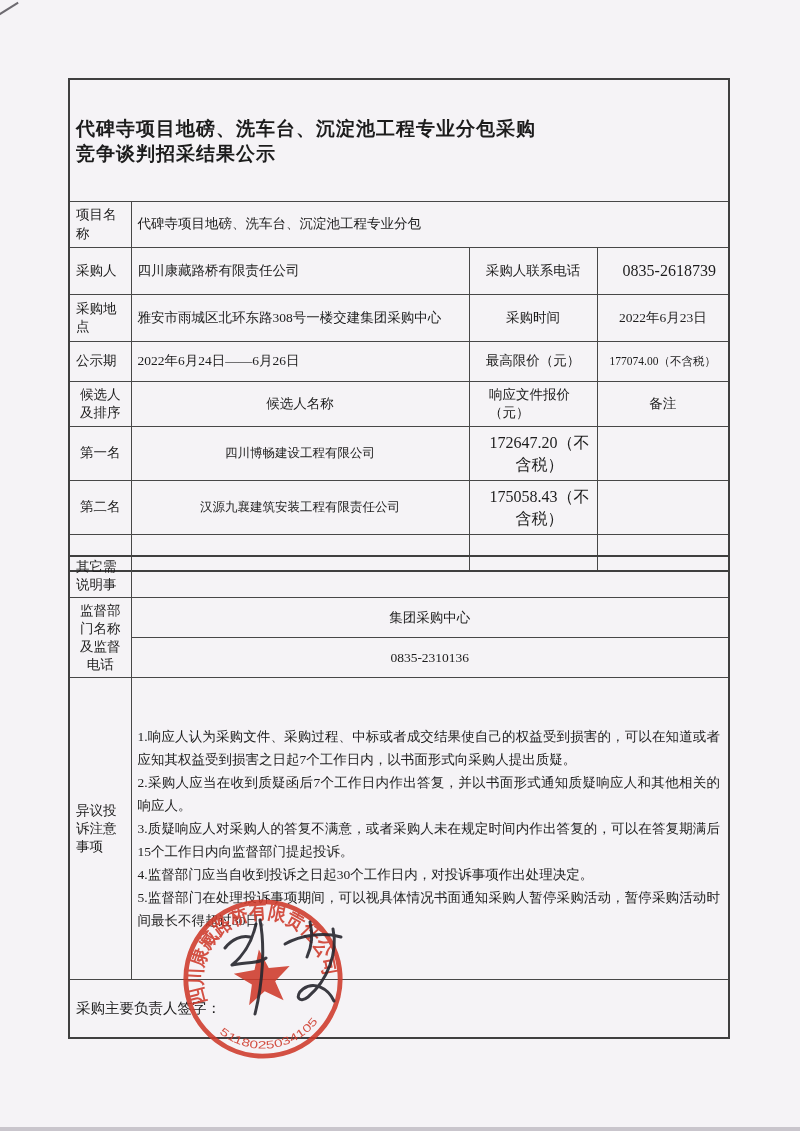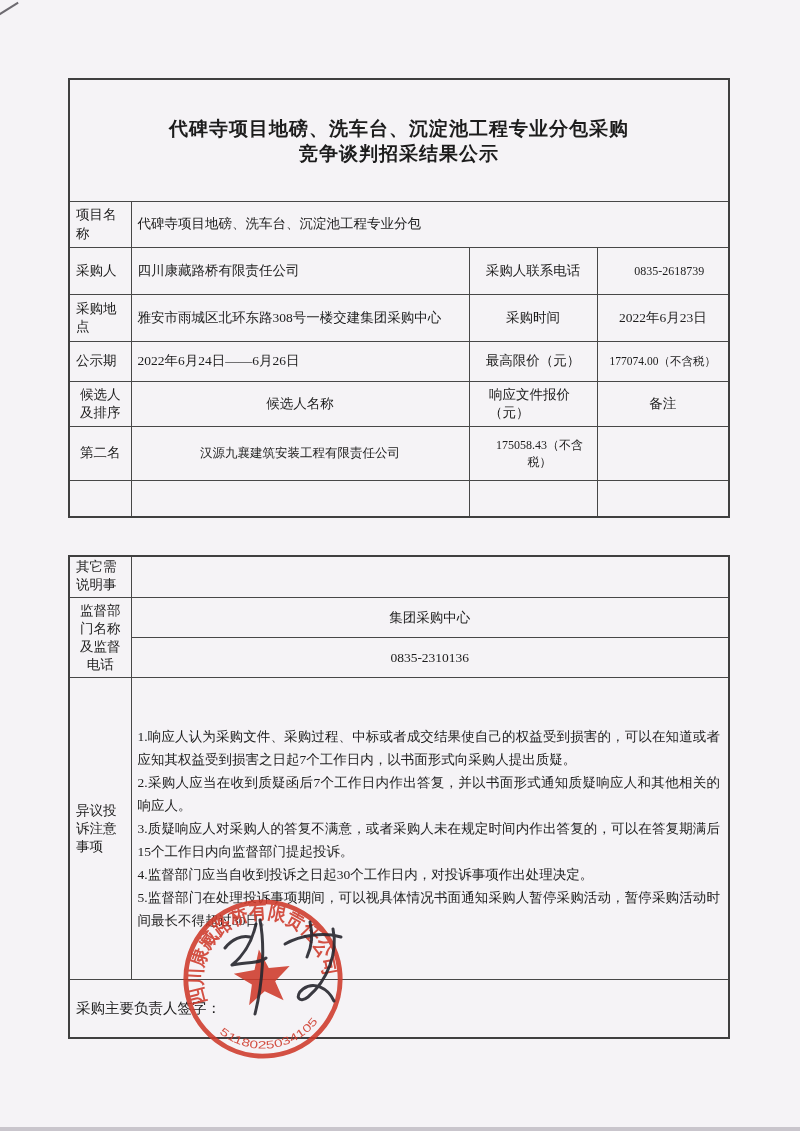--- a/index.html
+++ b/index.html
@@ -32,31 +32,31 @@
   .rh-45 td{height:42px;}
   .rh-38 td{height:35px;}
   .rh-43 td{height:40px;}
   .rh-52 td{height:49px;}
   .rh-34 td{height:31px;}
   .rh-32 td{height:29px;font-family:Liberation Mono, monospace;}
   .rh-sup td{height:35px;}
   .rh-obj td{height:289px;}
   .rh-sign td{height:53px;}
 
-  .title-cell{text-align:center;vertical-align:middle;margin-left:11px;}
+  .title-cell{text-align:left;vertical-align:middle;margin-left:11px;}
   .title-line{
     font-family:"Liberation Sans","DejaVu Sans",sans-serif;
     font-weight:bold;font-size:19px;line-height:25px;
     letter-spacing:1px;white-space:nowrap;
   }
   .lab{padding:2px 6px;}
   .lab-c{text-align:center;}
   .val{text-align:left;}
   .c{text-align:center;margin-left:26px;}
-  .small{font-size:12px;padding-left:19px;}
+  .small{font-size:16px;padding-left:19px;}
   .smaller{font-size:11.5px;letter-spacing:0;}
   .name-cell{font-size:12.5px;}
   .price-hd span{display:inline-block;max-width:88px;text-align:left;}
   .obj-cell{padding:6px 8px 6px 6px;}
   .obj-wrap{display:flex;flex-direction:column;justify-content:center;height:100%;}
   .obj-item{font-size:13.5px;line-height:23px;text-align:justify;}
   .sign-cell{font-size:14.5px;}
 
   .stamp-svg{
     position:absolute;left:174px;top:890px;width:178px;height:178px;
@@ -122,20 +122,26 @@
       <td class="c">最高限价（元）</td>
       <td class="c smaller">177074.00（不含税）</td>
     </tr>
     <tr class="rh-43">
       <td class="lab lab-c">候选人及排序</td>
       <td class="c">候选人名称</td>
       <td class="c price-hd"><span>响应文件报价（元）</span></td>
       <td class="c">备注</td>
     </tr>
     <tr class="rh-52">
+      <td class="c">第一名</td>
+      <td class="c name-cell">四川博畅建设工程有限公司</td>
+      <td class="c small">172647.20（不含税）</td>
+      <td class="c"></td>
+    </tr>
+    <tr class="rh-52">
       <td class="c">第二名</td>
       <td class="c name-cell">汉源九襄建筑安装工程有限责任公司</td>
       <td class="c small">175058.43（不含税）</td>
       <td class="c"></td>
     </tr>
     <tr class="rh-34">
       <td class="c"></td>
       <td class="c"></td>
       <td class="c"></td>
       <td class="c"></td>

